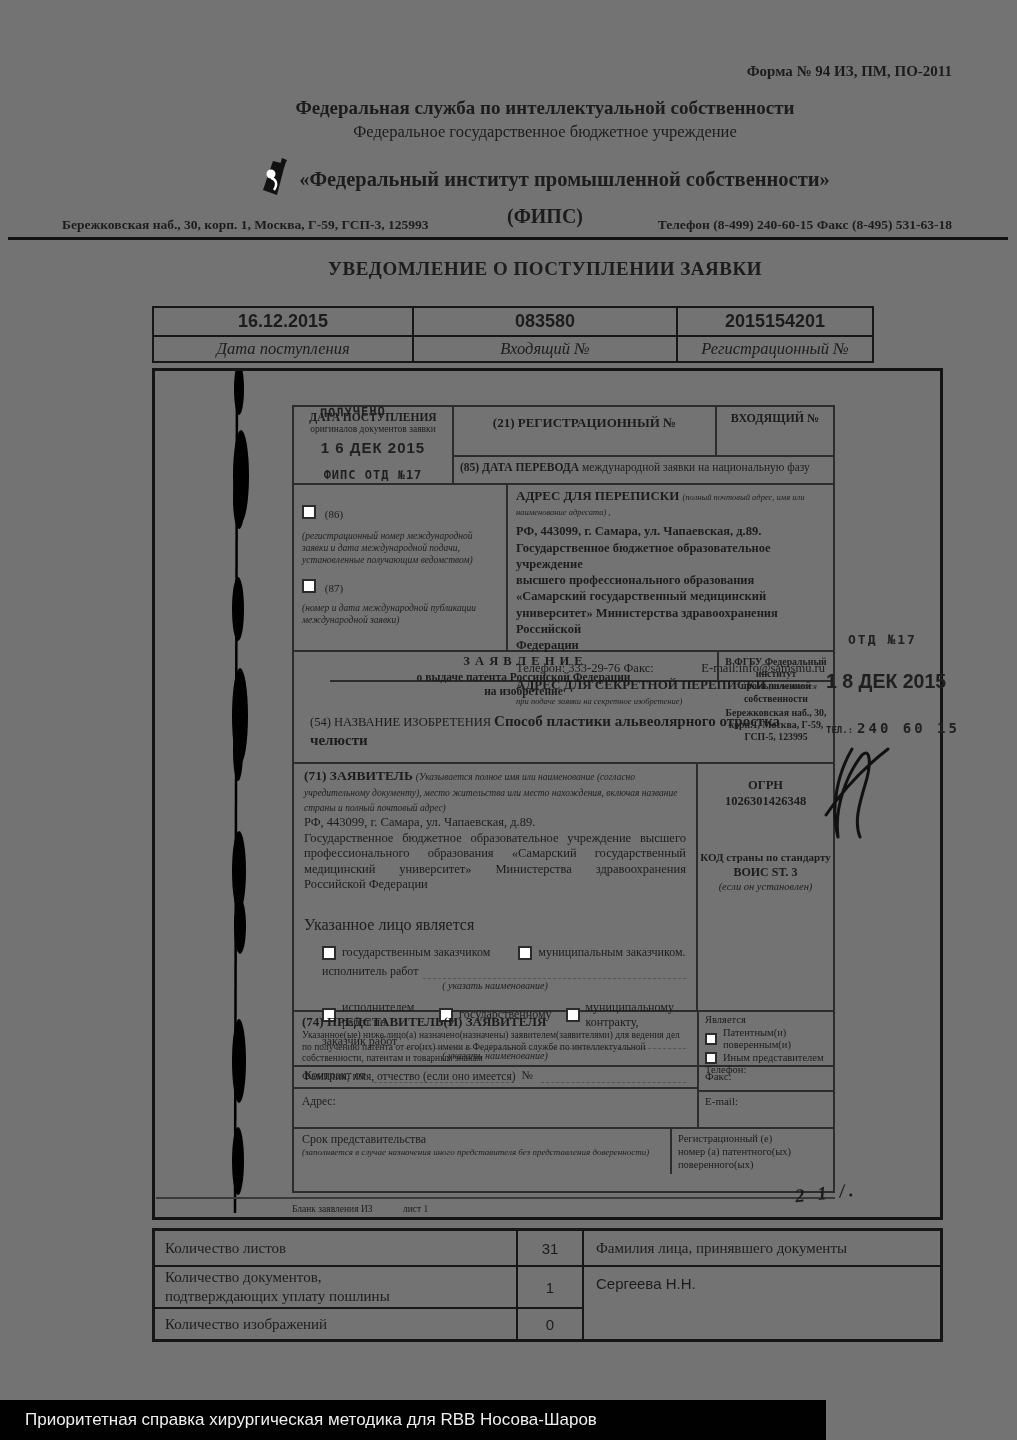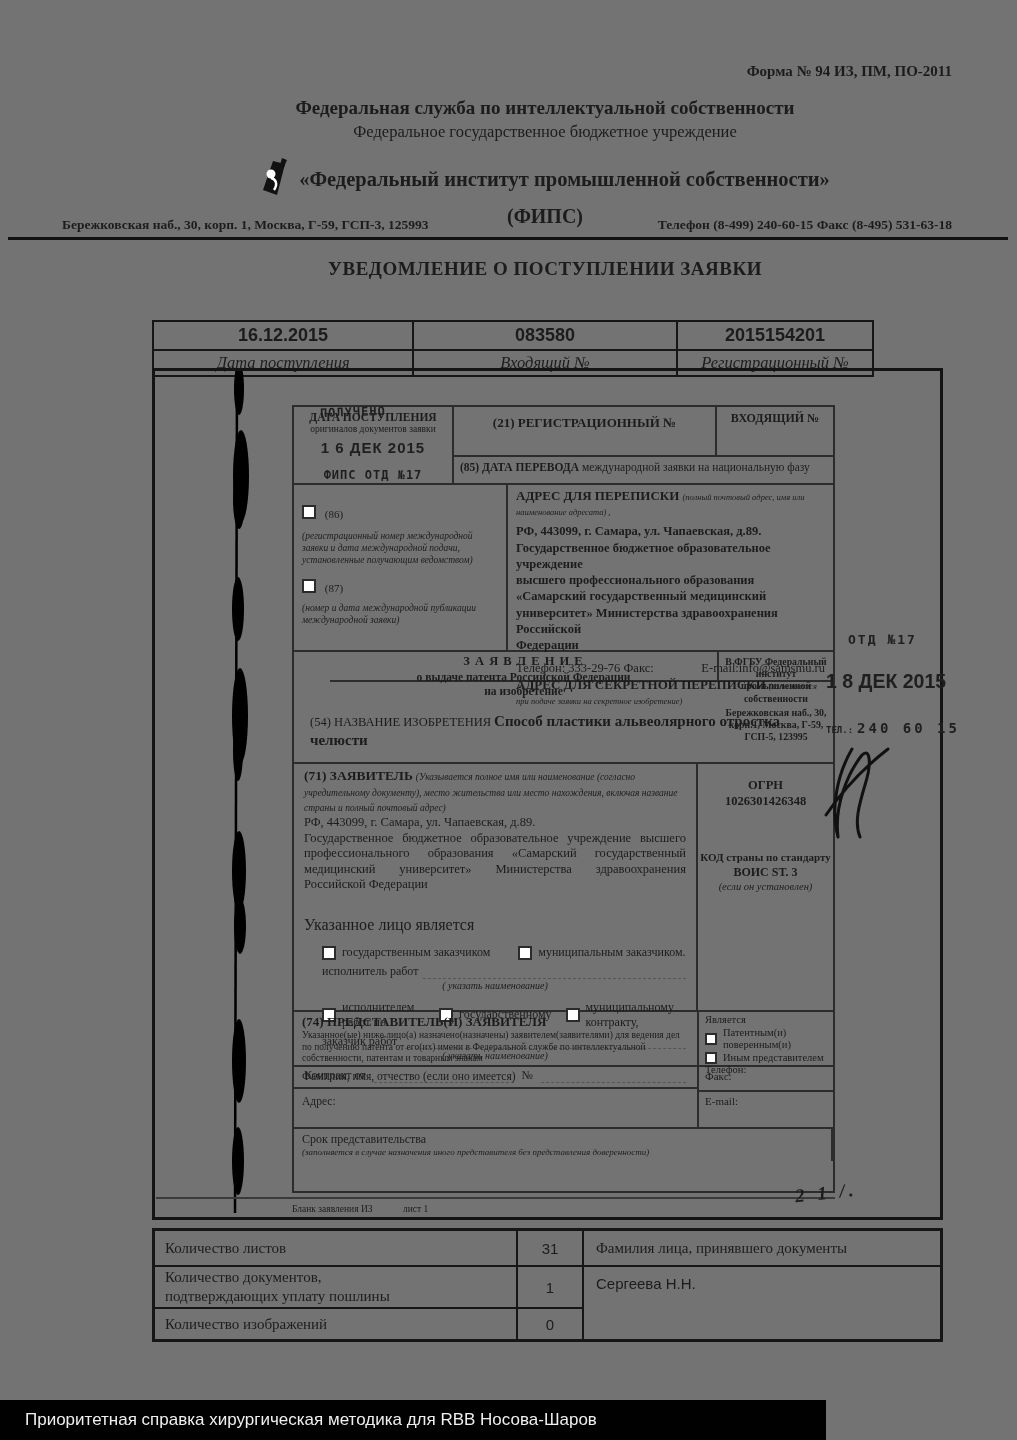--- a/index.html
+++ b/index.html
@@ -64,21 +64,21 @@
   </div>
 
   <div class="abs b" style="left:62px;top:217px;width:890px;display:flex;justify-content:space-between;font-size:13.5px;">
     <span>Бережковская наб., 30, корп. 1, Москва, Г-59, ГСП-3, 125993</span>
     <span>Телефон (8-499) 240-60-15  Факс (8-495) 531-63-18</span>
   </div>
   <div class="abs" style="left:8px;top:237px;width:1000px;height:3px;background:#111;"></div>
 
   <div class="abs ctr b" style="left:120px;top:258px;width:850px;font-size:19px;letter-spacing:0.5px;">УВЕДОМЛЕНИЕ О ПОСТУПЛЕНИИ ЗАЯВКИ</div>
 
-  <div class="abs rtable" style="left:152px;top:320px;width:722px;">
+  <div class="abs rtable" style="left:152px;top:306px;width:722px;">
     <div class="rrow" style="border-bottom:2.5px solid #161616;">
       <div class="rcell ctr sans b" style="width:260px;border-right:2px solid #161616;font-size:18px;padding:3px 0;">16.12.2015</div>
       <div class="rcell ctr sans b" style="width:264px;border-right:2px solid #161616;font-size:18px;padding:3px 0;">083580</div>
       <div class="rcell ctr sans b" style="flex:1;font-size:18px;padding:3px 0;">2015154201</div>
     </div>
     <div class="rrow">
       <div class="rcell ctr i" style="width:260px;border-right:2px solid #161616;font-size:16.5px;padding:2px 0;">Дата поступления</div>
       <div class="rcell ctr i" style="width:264px;border-right:2px solid #161616;font-size:16.5px;padding:2px 0;">Входящий №</div>
       <div class="rcell ctr i" style="flex:1;font-size:16.5px;padding:2px 0;">Регистрационный №</div>
     </div>
@@ -263,20 +263,23 @@
           <span>E-mail:</span>
         </div>
       </div>
     </div>
 
     <div class="row" style="flex:1;">
       <div class="cell br" style="flex:1;padding:3px 8px;">
         <div style="font-size:12px;">Срок представительства</div>
         <div class="i" style="font-size:9px;">(заполняется в случае назначения иного представителя без представления доверенности)</div>
       </div>
+      <div class="cell pre" style="width:161px;padding:3px 6px;font-size:10.5px;line-height:1.25;">Регистрационный (е)
+номер (а) патентного(ых)
+поверенного(ых)</div>
     </div>
   </div>
 
   <div class="abs" style="left:156px;top:1197px;width:679px;height:2px;background:#3a3a3a;"></div>
 
   <div class="abs stamp" style="left:826px;top:632px;width:125px;">
     <div class="mono b" style="font-size:13px;letter-spacing:2px;margin-left:22px;">ОТД №17</div>
     <div class="sans b" style="font-size:19.5px;margin-top:23px;white-space:nowrap;">1 8 ДЕК 2015</div>
     <div style="margin-top:26px;white-space:nowrap;">
       <span class="mono b" style="font-size:9px;">ТЕЛ.:</span>

